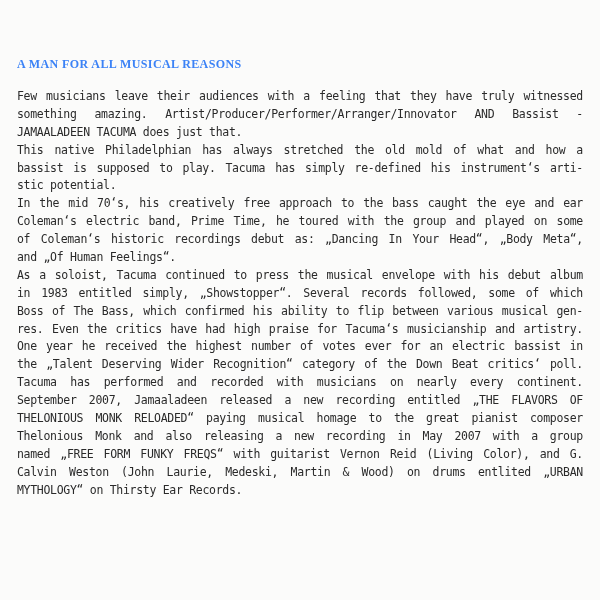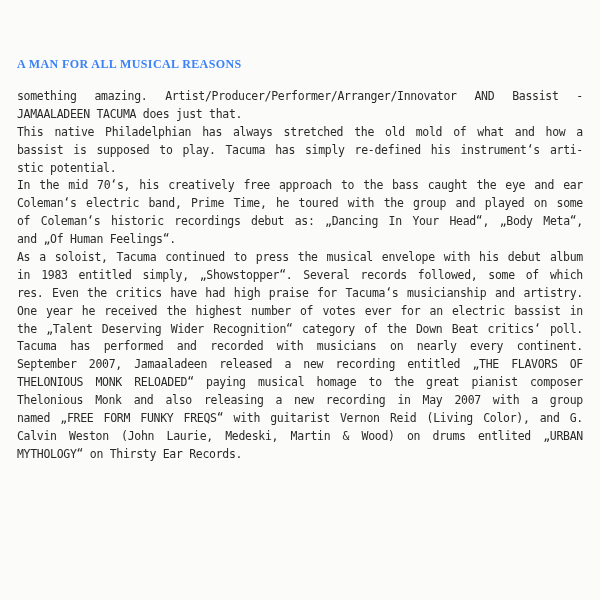--- a/index.html
+++ b/index.html
@@ -52,31 +52,33 @@
     text-align: right;
     text-align-last: left;
   }
 </style>
 </head>
 <body>
 
 <div class="page">
   <div class="doc-title">A MAN FOR ALL MUSICAL REASONS</div>
   <div class="article">
+    <div class="line">Few musicians leave their audiences with a feeling that they have truly witnessed</div>
     <div class="line">something amazing. Artist/Producer/Performer/Arranger/Innovator AND Bassist -</div>
     <div class="line pe">JAMAALADEEN TACUMA does just that.</div>
     <div class="line">This native Philadelphian has always stretched the old mold of what and how a</div>
     <div class="line">bassist is supposed to play. Tacuma has simply re-defined his instrument‘s arti-</div>
     <div class="line pe">stic potential.</div>
     <div class="line">In the mid 70‘s, his creatively free approach to the bass caught the eye and ear</div>
     <div class="line">Coleman‘s electric band, Prime Time, he toured with the group and played on some</div>
     <div class="line">of Coleman‘s historic recordings debut as: „Dancing In Your Head“, „Body Meta“,</div>
     <div class="line pe">and „Of Human Feelings“.</div>
     <div class="line">As a soloist, Tacuma continued to press the musical envelope with his debut album</div>
     <div class="line">in 1983 entitled simply, „Showstopper“. Several records followed, some of which</div>
+    <div class="line">Boss of The Bass, which confirmed his ability to flip between various musical gen-</div>
     <div class="line">res. Even the critics have had high praise for Tacuma‘s musicianship and artistry.</div>
     <div class="line">One year he received the highest number of votes ever for an electric bassist in</div>
     <div class="line">the „Talent Deserving Wider Recognition“ category of the Down Beat critics‘ poll.</div>
     <div class="line">Tacuma has performed and recorded with musicians on nearly every continent.</div>
     <div class="line">September 2007, Jamaaladeen released a new recording entitled „THE FLAVORS OF</div>
     <div class="line">THELONIOUS MONK RELOADED“ paying musical homage to the great pianist composer</div>
     <div class="line">Thelonious Monk and also releasing a new recording in May 2007 with a group</div>
     <div class="line">named „FREE FORM FUNKY FREQS“ with guitarist Vernon Reid (Living Color), and G.</div>
     <div class="line">Calvin Weston (John Laurie, Medeski, Martin &amp; Wood) on drums entlited „URBAN</div>
     <div class="line pe">MYTHOLOGY“ on Thirsty Ear Records.</div>

